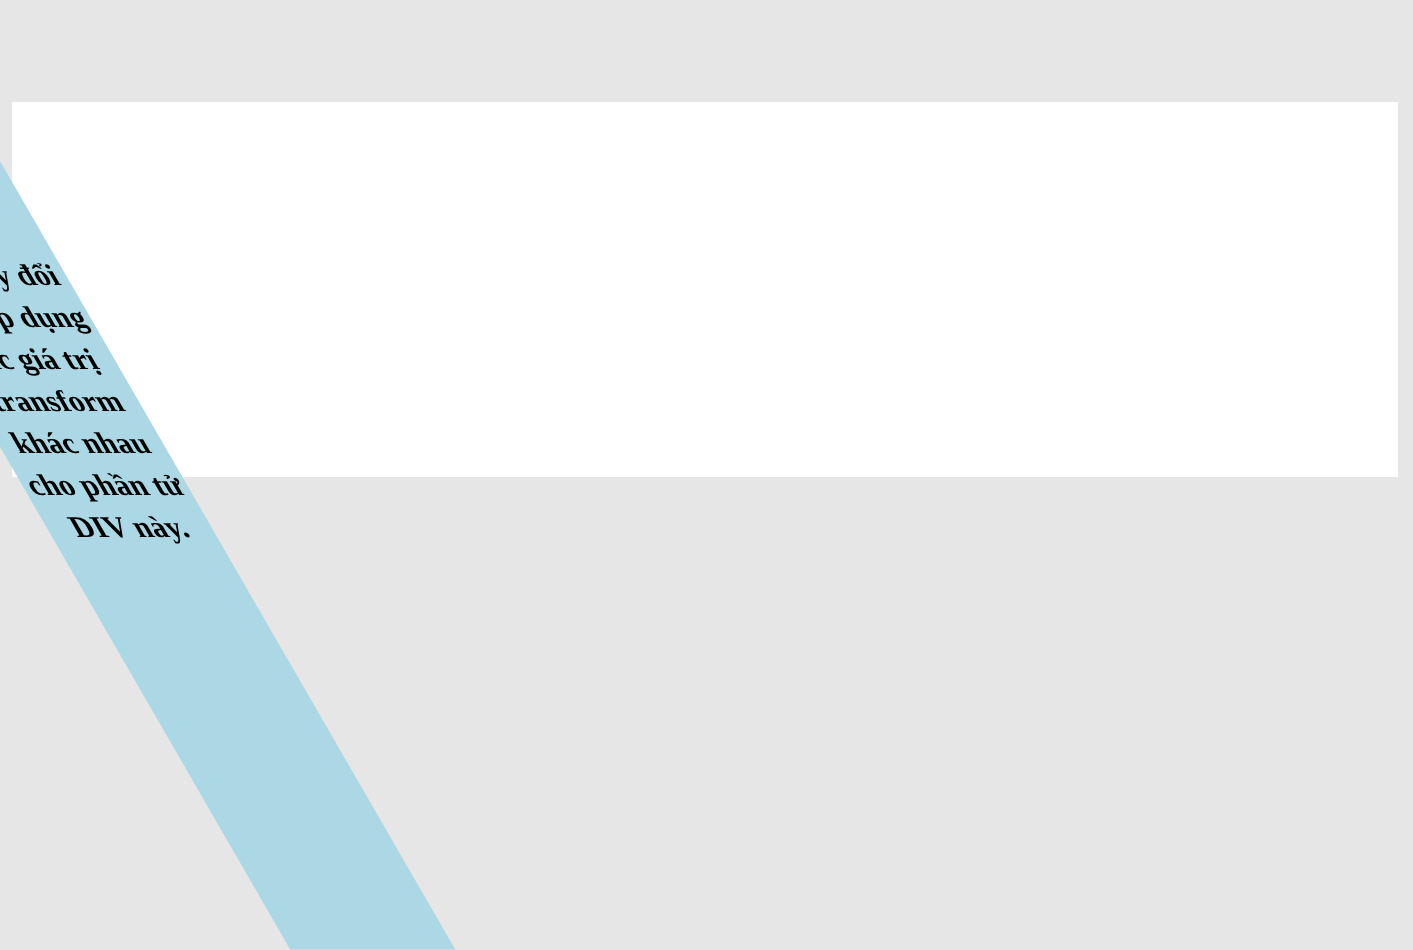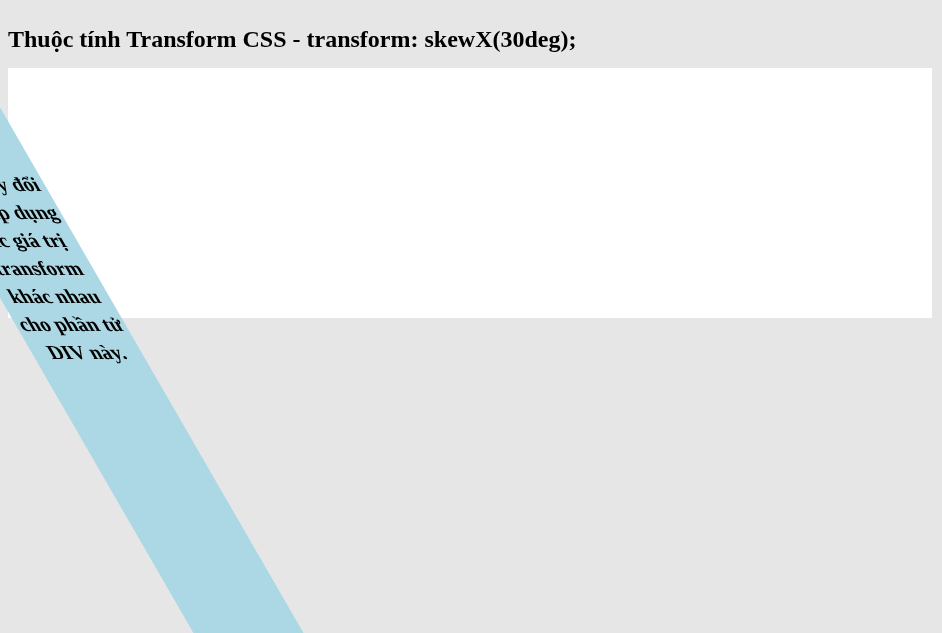--- a/index.html
+++ b/index.html
@@ -55,21 +55,20 @@
     line-height: 1.4;
     padding: 80px 2px 0 2px;
     word-break: normal;
   }
 </style>
 </head>
 <body>
 
 <div class="page">
 
-  <h2 class="heading">Thuộc tính Transform CSS - transform: skewX(30deg);</h2>
 
   <div class="white-block"></div>
 
   <div class="skew-box">
     <span class="skew-box-text">Sự thay đổi khi áp dụng các giá trị transform khác nhau cho phần tử DIV này.</span>
   </div>
 
 </div>
 
 </body></html>

